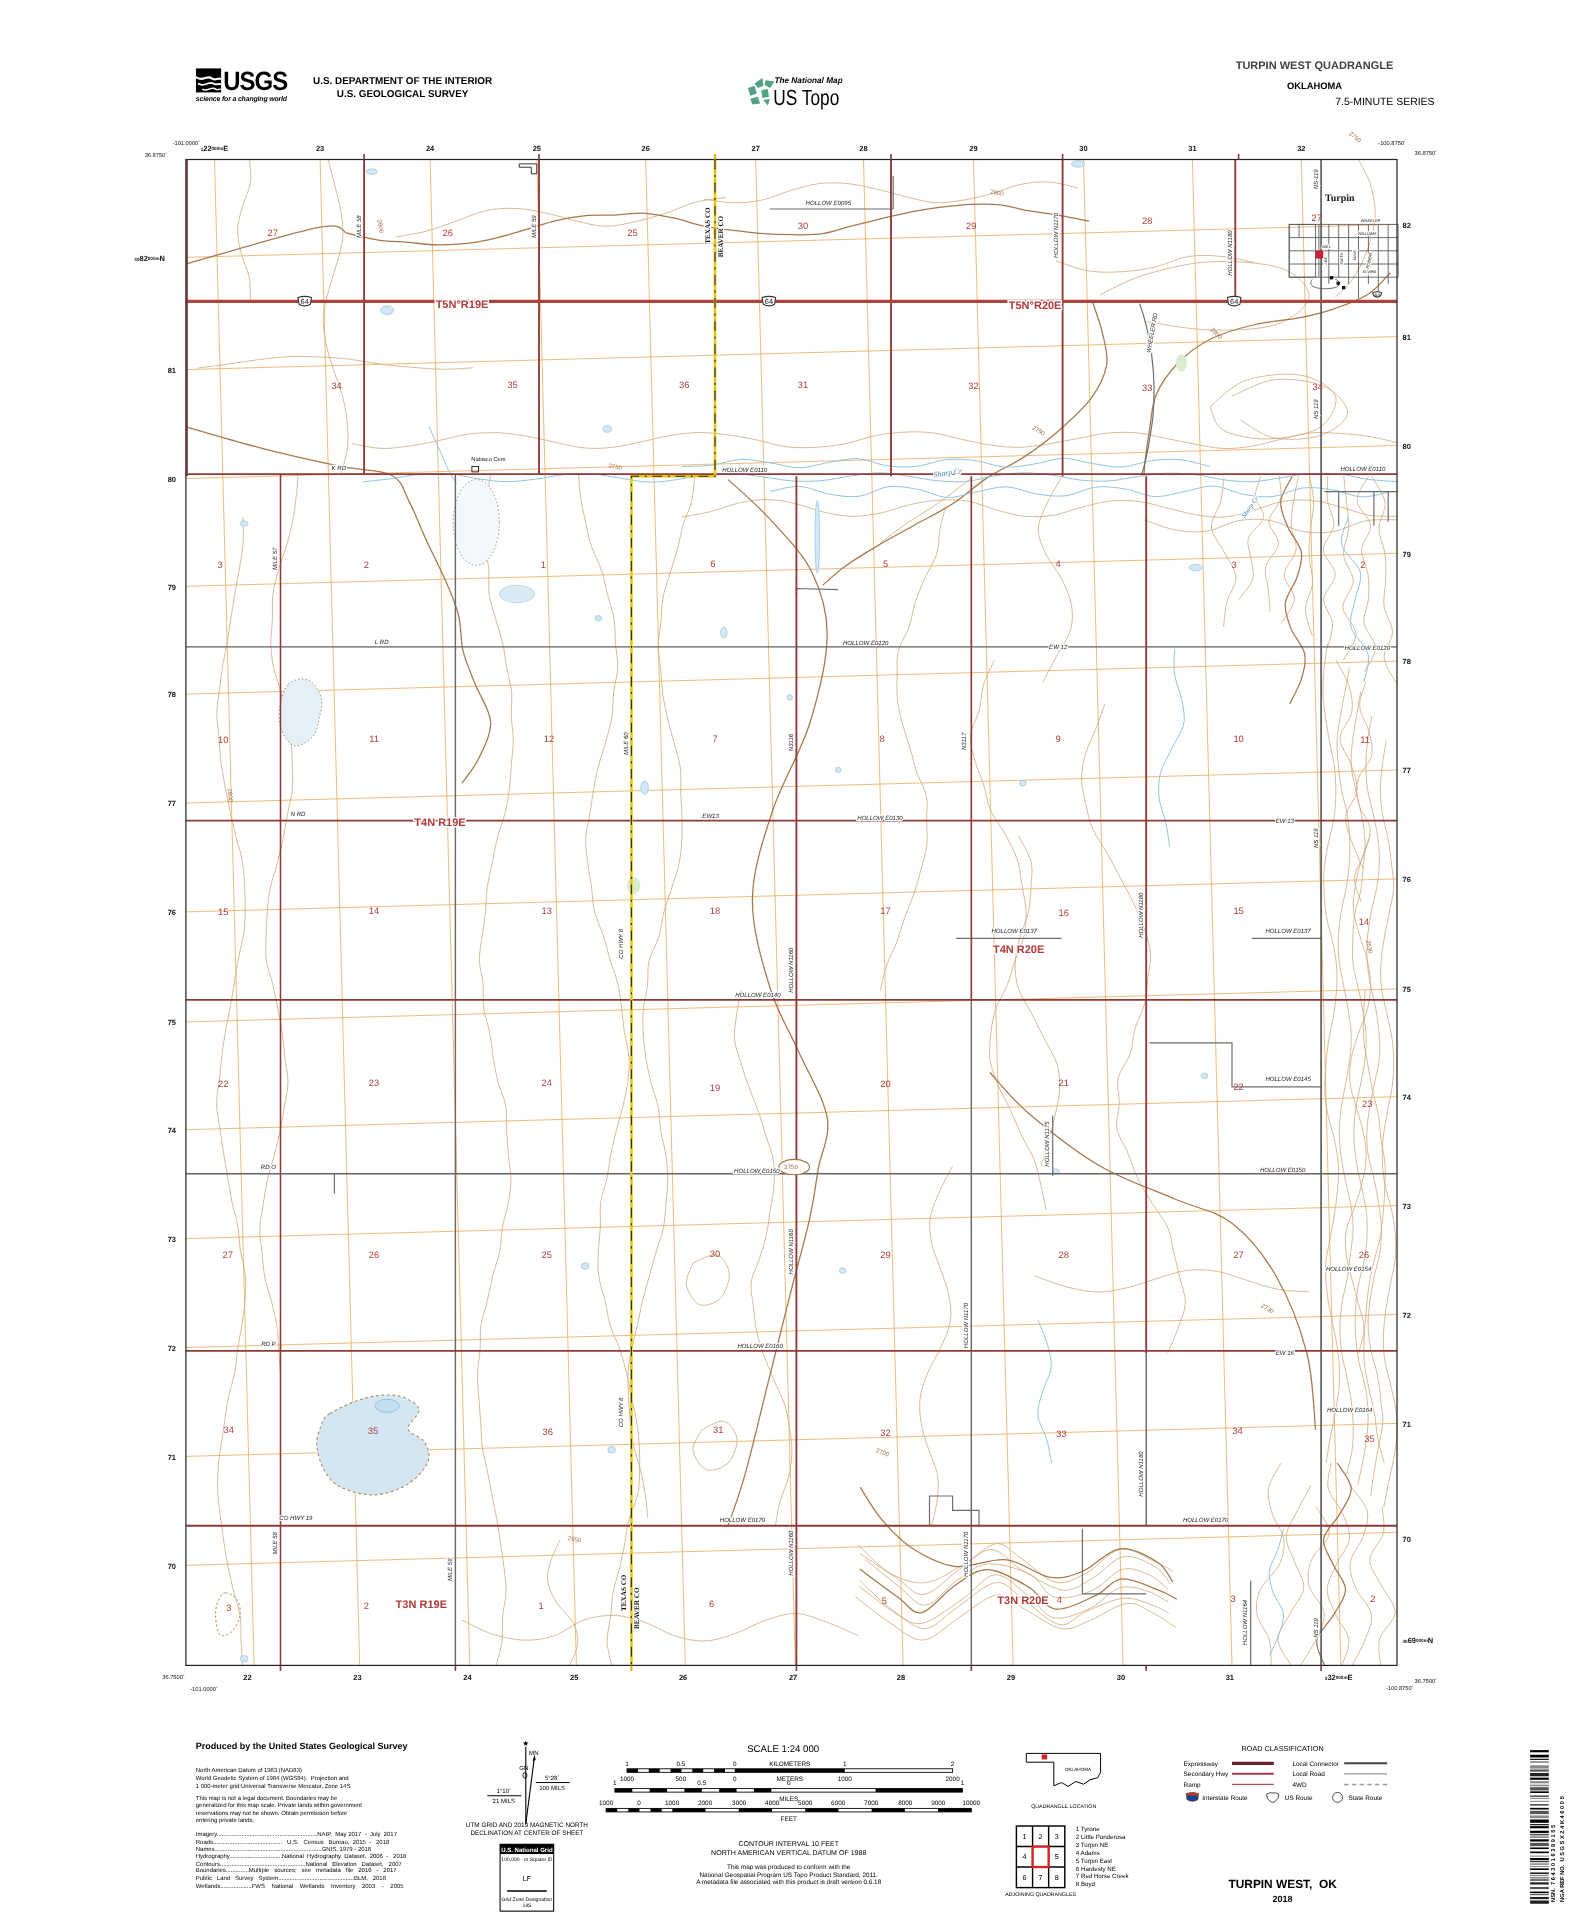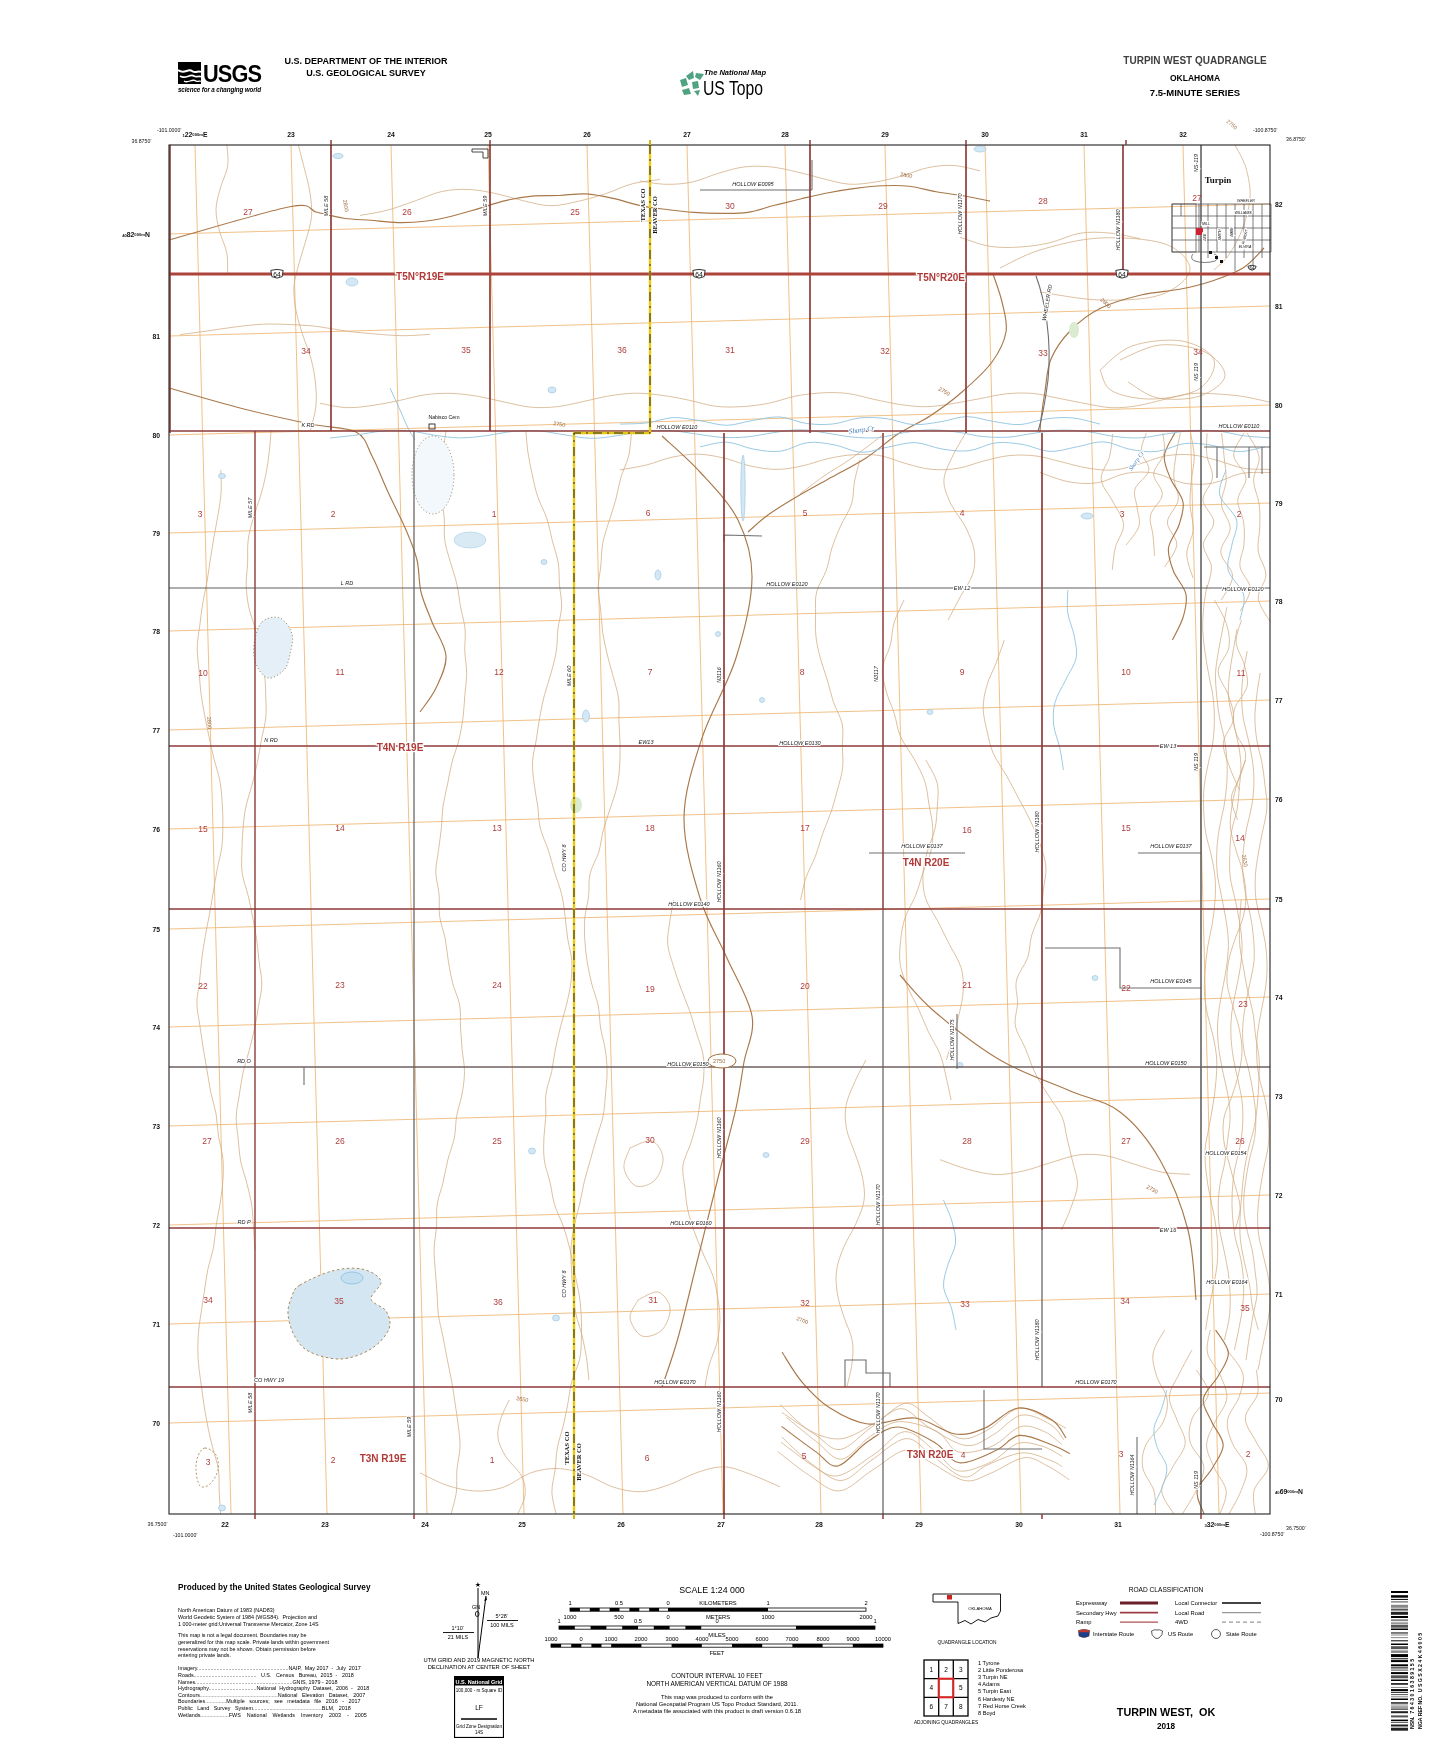--- a/index.html
+++ b/index.html
@@ -464,36 +464,36 @@
       <text x="1286" y="1530" text-anchor="start" font-size="5.2px" fill="#111" font-family="Liberation Sans,sans-serif">36.7500´</text>
     </svg>
 <svg class="abs" style="left:178px;top:62px" width="90" height="32" viewBox="0 0 90 32">
 <rect x="0" y="0" width="23" height="22" fill="#000"></rect>
 <path d="M0,8 C6,13 10,6 14,9 C18,12 20,8 23,10" stroke="#fff" stroke-width="2" fill="none"></path>
 <path d="M2,14 C8,18 12,11 16,14 C19,16 21,13 23,15" stroke="#fff" stroke-width="1.6" fill="none"></path>
 <path d="M6,19 C10,22 14,16 18,19 C20,20.5 22,18 23,19.5" stroke="#fff" stroke-width="1.3" fill="none"></path>
 <text x="25" y="20" font-size="24px" font-weight="bold" fill="#000" font-family="Liberation Sans,sans-serif" textLength="58" lengthAdjust="spacingAndGlyphs" style="letter-spacing:-1px">USGS</text>
 <text x="0" y="30" font-size="6.3px" font-weight="bold" font-style="italic" fill="#000" font-family="Liberation Sans,sans-serif" textLength="83">science for a changing world</text>
 </svg>
-<div class="abs ctr" style="left:256px;top:55px;width:220px;font-weight:bold;font-size:9px;line-height:12px;color:#000">U.S. DEPARTMENT OF THE INTERIOR<br>U.S. GEOLOGICAL SURVEY</div>
+<div class="abs ctr" style="left:256px;top:67px;width:220px;font-weight:bold;font-size:9px;line-height:12px;color:#000">U.S. DEPARTMENT OF THE INTERIOR<br>U.S. GEOLOGICAL SURVEY</div>
 <svg class="abs" style="left:676px;top:64px" width="90" height="36" viewBox="0 0 90 36">
 <g fill="#4fa383">
 <path d="M10,12 L17,7 L18,14 L13,16 Z"></path>
         <path d="M20,9 L28,10 L24,16 L19,13 Z"></path>
 <path d="M4,16 L10,14 L12,21 L6,23 Z"></path>
         <path d="M16,18 L22,17 L23,24 L17,25 Z"></path>
 <path d="M6,26 L13,24 L15,30 L8,31 Z"></path>
         <path d="M18,27 L24,26 L22,32 Z"></path>
 </g>
 <text x="28" y="11" font-size="7.5px" font-weight="bold" font-style="italic" fill="#000" font-family="Liberation Sans,sans-serif">The National Map</text>
 <text x="27" y="31" font-size="20px" fill="#000" font-family="Liberation Sans,sans-serif" textLength="60" lengthAdjust="spacingAndGlyphs">US Topo</text>
 </svg>
 <div class="abs ctr" style="left:1085px;top:55px;width:220px;font-weight:bold;font-size:10px;color:#404040">TURPIN WEST QUADRANGLE</div>
 <div class="abs ctr" style="left:1085px;top:73px;width:220px;font-weight:bold;font-size:8.5px;color:#000">OKLAHOMA</div>
-<div class="abs ctr" style="left:1085px;top:87px;width:220px;font-weight:bold;font-size:9.5px;color:#000">7.5-MINUTE SERIES</div>
+<div class="abs ctr" style="left:1149px;top:87px;width:220px;font-weight:normal;font-size:9.5px;color:#000">7.5-MINUTE SERIES</div>
 
 <div class="abs" style="left:178px;top:1583px;width:242px;color:#000">
 <div style="font-size:8.2px;font-weight:bold;margin-bottom:15px">Produced by the United States Geological Survey</div>
 <div style="font-size:5.4px;line-height:6.9px">North American Datum of 1983 (NAD83)<br>World Geodetic System of 1984 (WGS84).&nbsp; Projection and<br>1 000-meter grid:Universal Transverse Mercator, Zone 14S</div>
 <div style="font-size:5.4px;line-height:6.9px;margin-top:4px">This map is not a legal document. Boundaries may be<br>generalized for this map scale. Private lands within government<br>reservations may not be shown. Obtain permission before<br>entering private lands.</div>
 <div style="font-size:5.4px;line-height:6.6px;margin-top:6px">
 <div>Imagery.............................................................NAIP,&nbsp;&nbsp;May&nbsp;2017&nbsp;&nbsp;-&nbsp;&nbsp;July&nbsp;&nbsp;2017</div>
 <div>Roads..........................................&nbsp;&nbsp;&nbsp;U.S.&nbsp;&nbsp;&nbsp;Census&nbsp;&nbsp;&nbsp;Bureau,&nbsp;&nbsp;2015&nbsp;&nbsp;-&nbsp;&nbsp;&nbsp;2018</div>
 <div>Names.................................................................GNIS,&nbsp;1979&nbsp;-&nbsp;2018</div>
 <div>Hydrography................................National&nbsp;&nbsp;Hydrography&nbsp;&nbsp;Dataset,&nbsp;&nbsp;2006&nbsp;&nbsp;-&nbsp;&nbsp;&nbsp;2018</div>

